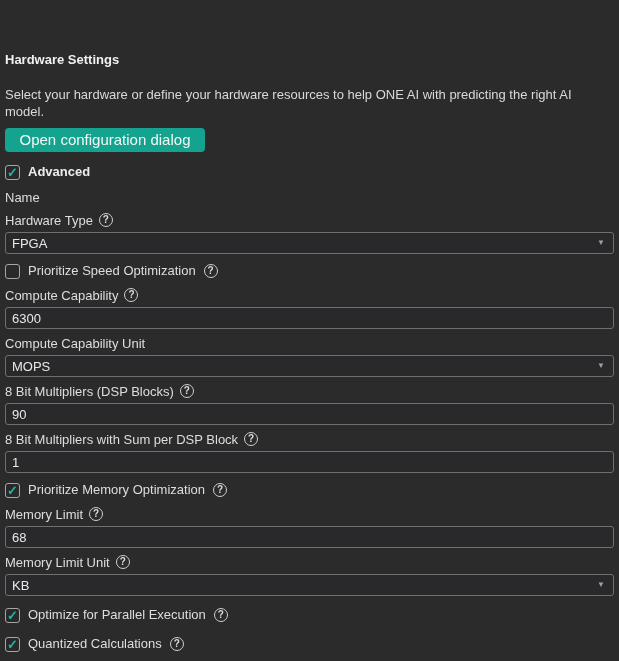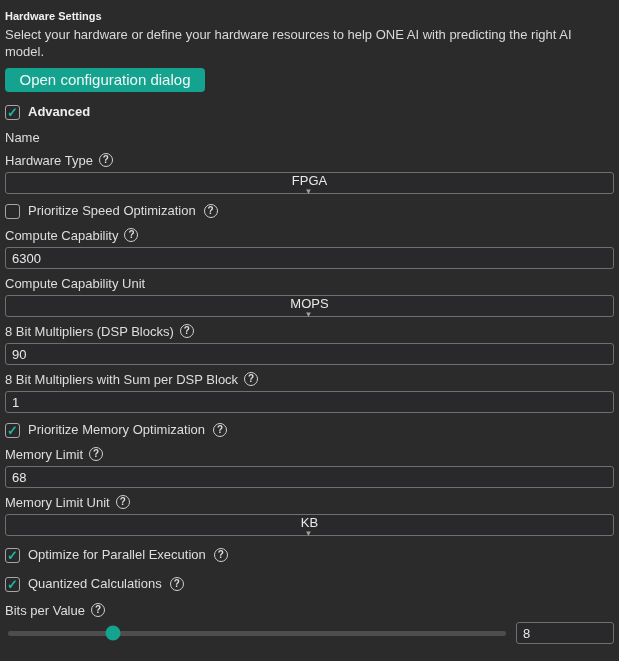--- a/index.html
+++ b/index.html
@@ -7,22 +7,22 @@
   body {
     width: 619px; height: 661px;
     background: #2b2b2c;
     font-family: "Liberation Sans", sans-serif;
     font-size: 13px;
     color: #dedede;
     overflow: hidden;
   }
   .panel { padding: 8px 5px 0 5px; width: 619px; }
 
-  .title { font-weight: bold; font-size: 11px; color: #f0f0f0; line-height: 16px; }
-  .desc  { margin-top: 2px; line-height: 17px; color: #d9d9d9; }
+  .title { font-weight: bold; font-size: 13px; color: #f0f0f0; line-height: 16px; margin-top: 44px; }
+  .desc  { margin-top: 18px; line-height: 17px; color: #d9d9d9; }
 
   .btn {
     display: block;
     margin-top: 8px;
     width: 200px; height: 24px;
     background: #14a38e;
     color: #f2f7f6;
     border: none;
     border-radius: 4px;
     font-family: "Liberation Sans", sans-serif;
@@ -86,21 +86,20 @@
     font-family: "Liberation Sans", sans-serif;
     font-size: 13px;
     padding: 0 6px;
     outline: none;
   }
   .select {
     display: flex;
     align-items: center;
     justify-content: space-between;
     cursor: pointer;
-    flex-direction: column;
   }
   .caret { color: #9f9f9f; font-size: 8px; line-height: 1; margin-right: 2px; }
 
   .slider-row { display: flex; align-items: center; margin-top: 3px; height: 22px; }
   .slider-track {
     position: relative;
     flex: 1 1 auto;
     height: 5px;
     background: #4d4d4d;
     border-radius: 2px;

